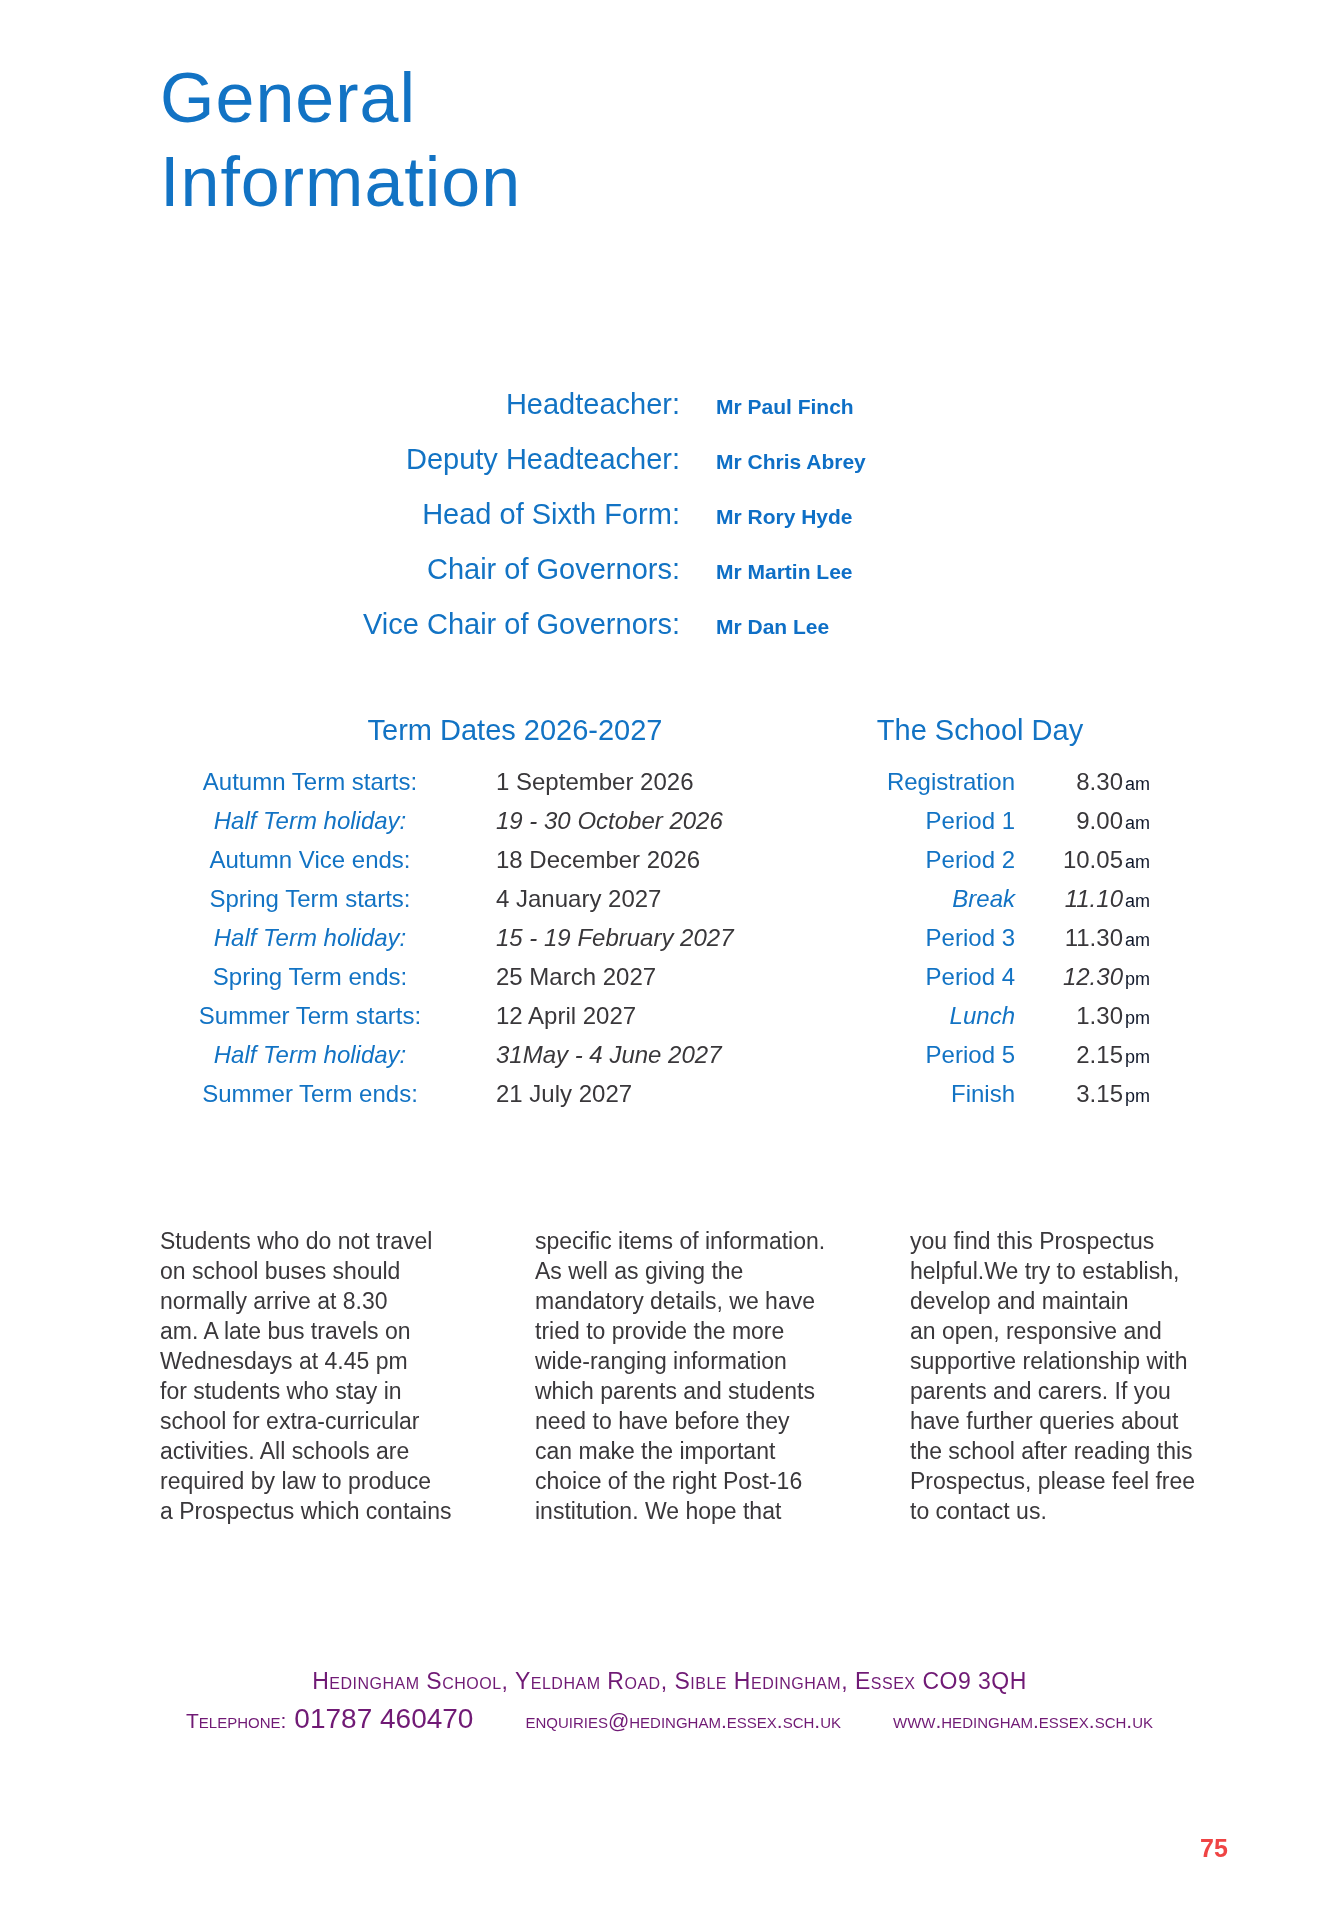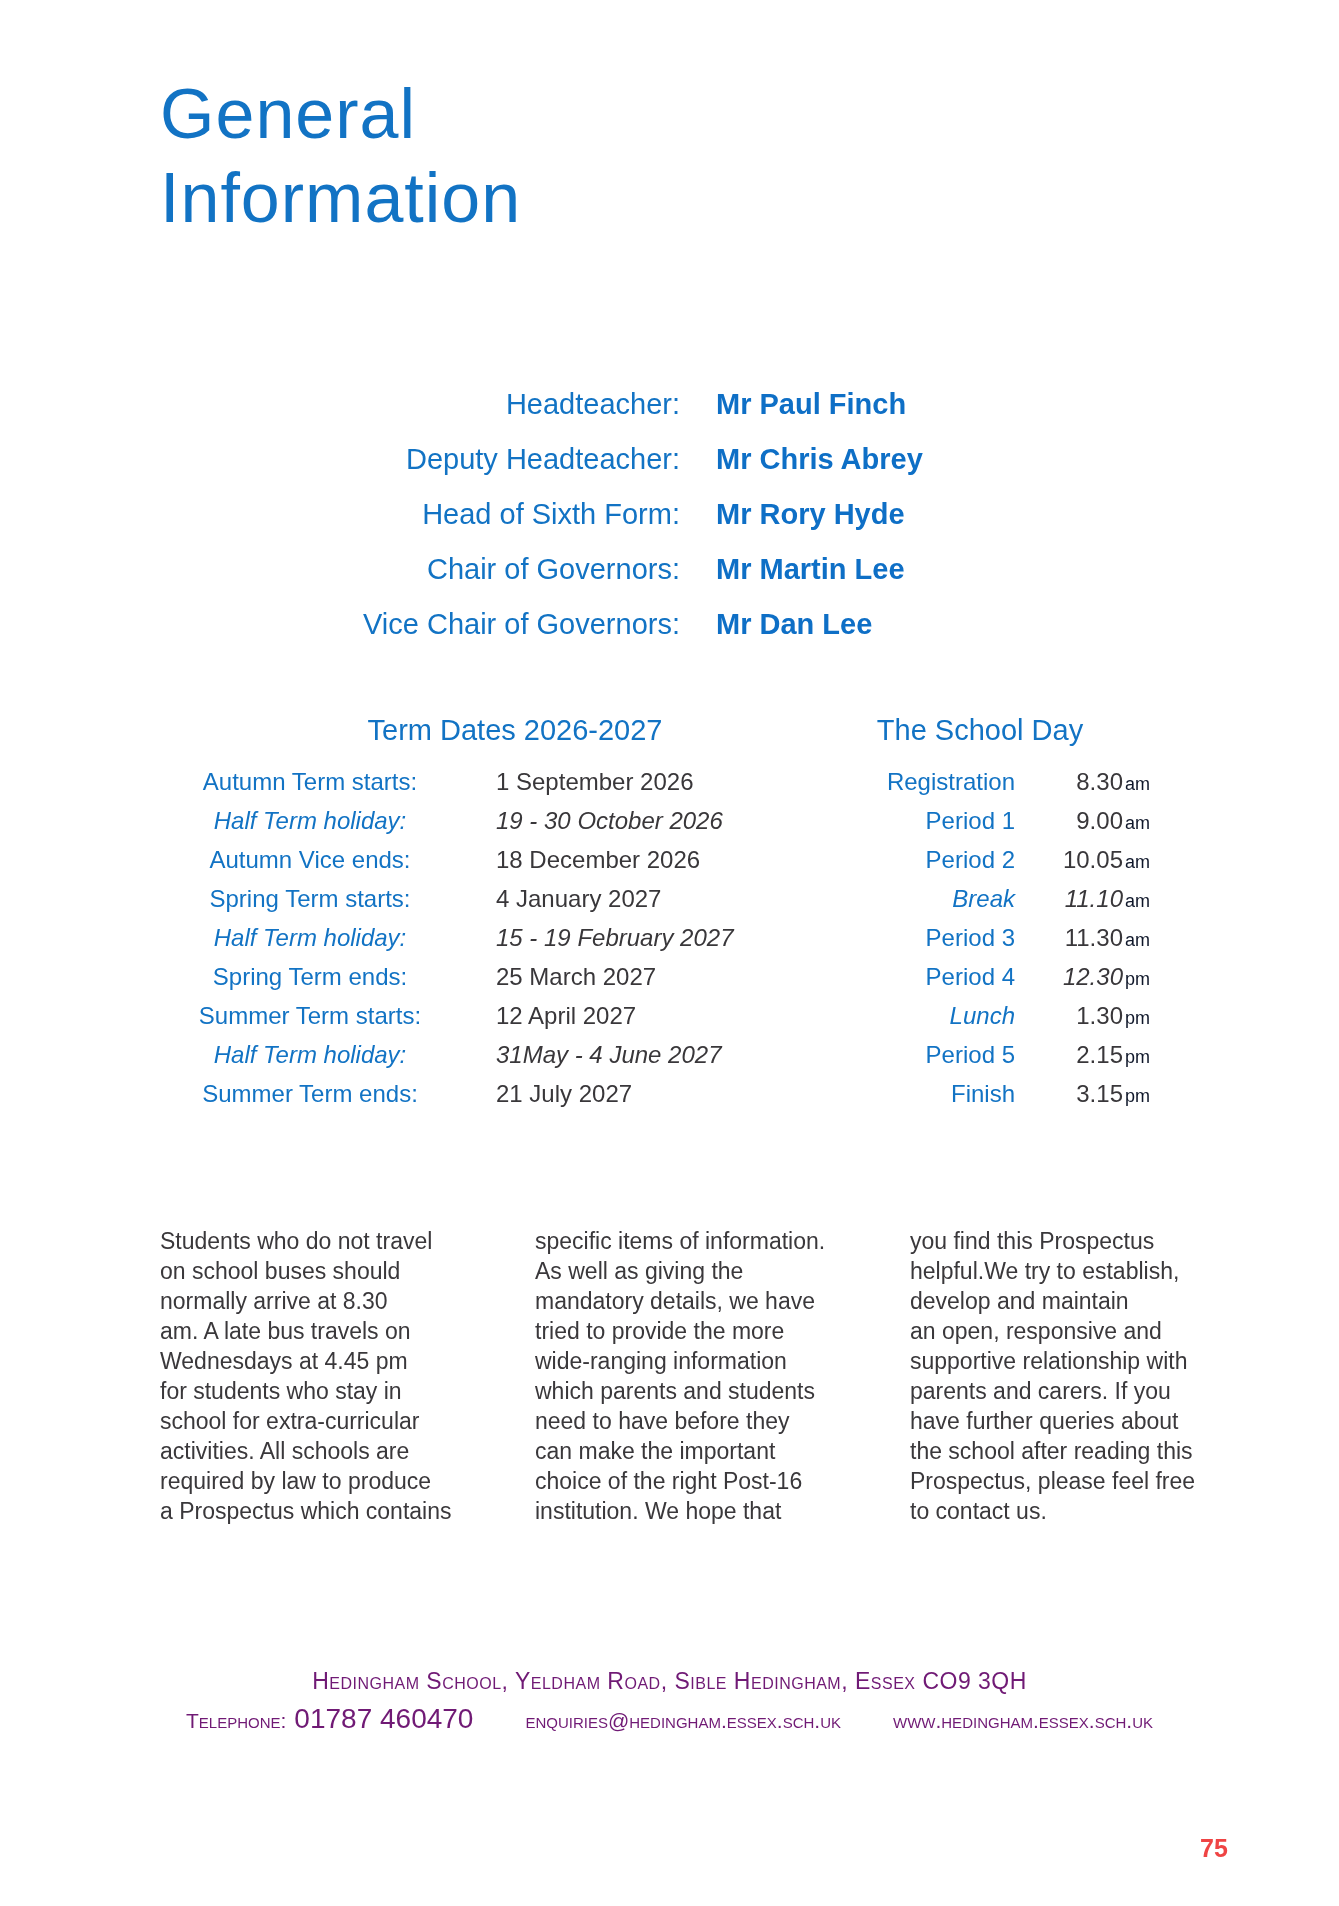--- a/index.html
+++ b/index.html
@@ -13,21 +13,21 @@
     height: 1906px;
     background: #ffffff;
     font-family: "Liberation Sans", sans-serif;
     overflow: hidden;
   }
 
   
   .title {
     position: absolute;
     left: 160px;
-    top: 72px;
+    top: 56px;
     font-size: 70px;
     line-height: 84px;
     font-weight: 300;
     letter-spacing: 1px;
     color: #1273c4;
   }
 
   
   .staff {
     position: absolute;
@@ -42,21 +42,21 @@
   }
   .staff-label {
     flex: 0 0 520px;
     text-align: right;
     font-size: 29px;
     font-weight: 300;
     color: #1273c4;
     margin-right: 36px;
   }
   .staff-name {
-    font-size: 29px;
+    font-size: 21px;
     font-weight: 700;
     color: #0e6fc6;
   }
 
   
   .schedule {
     position: absolute;
     left: 160px;
     top: 712px;
     display: flex;

